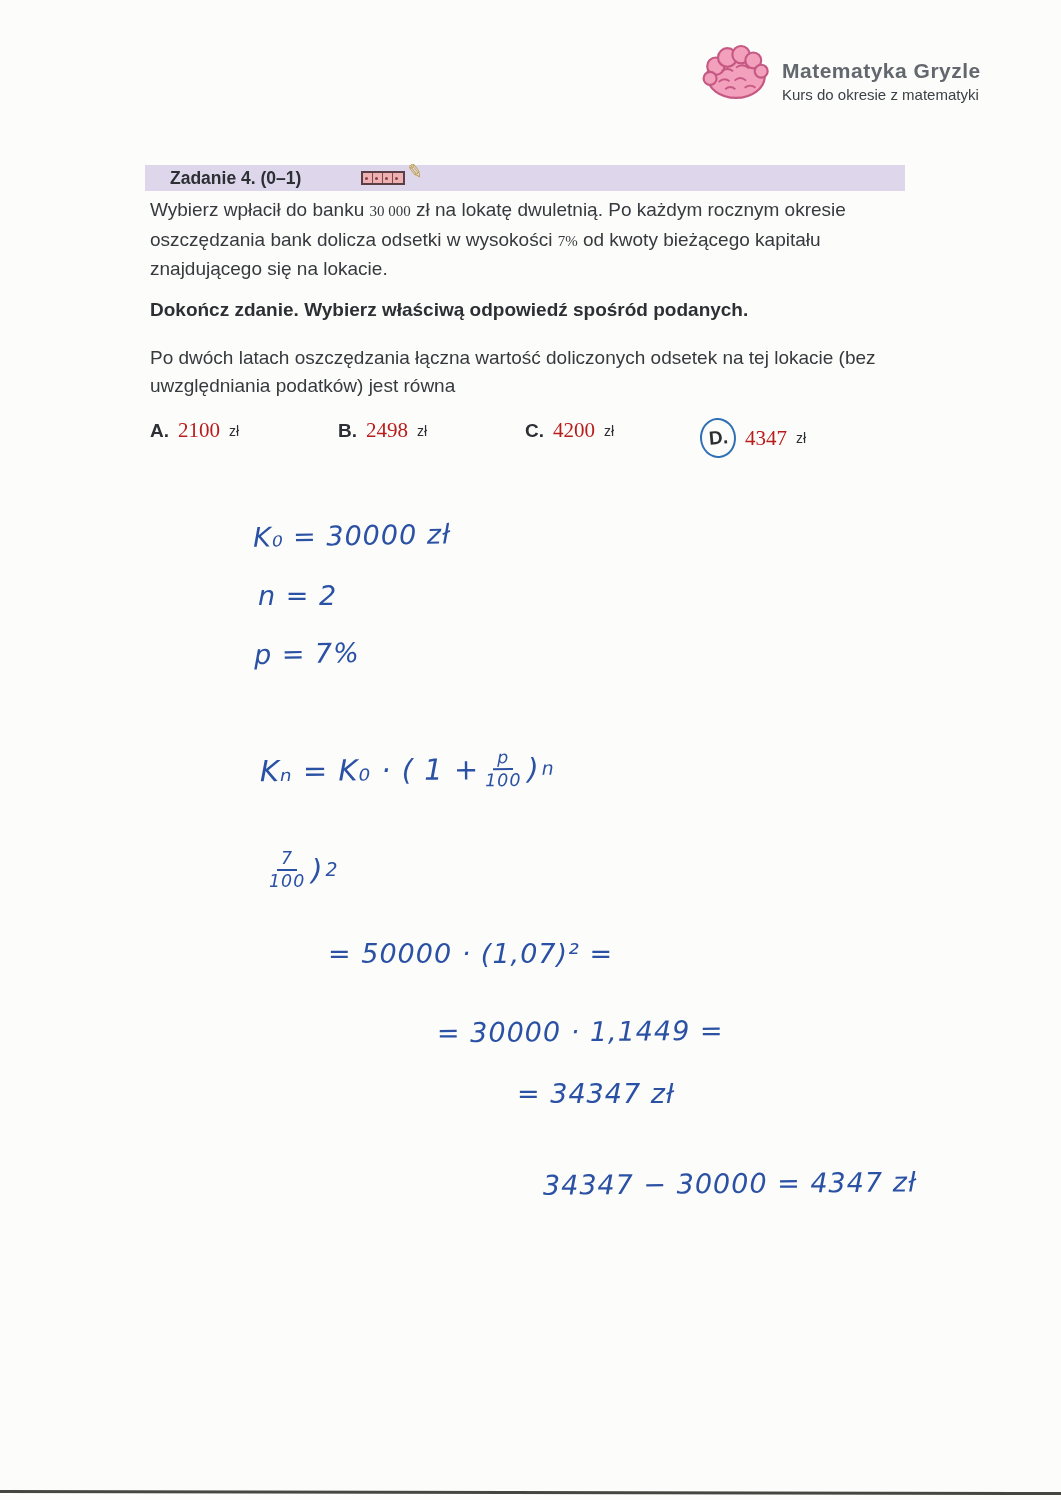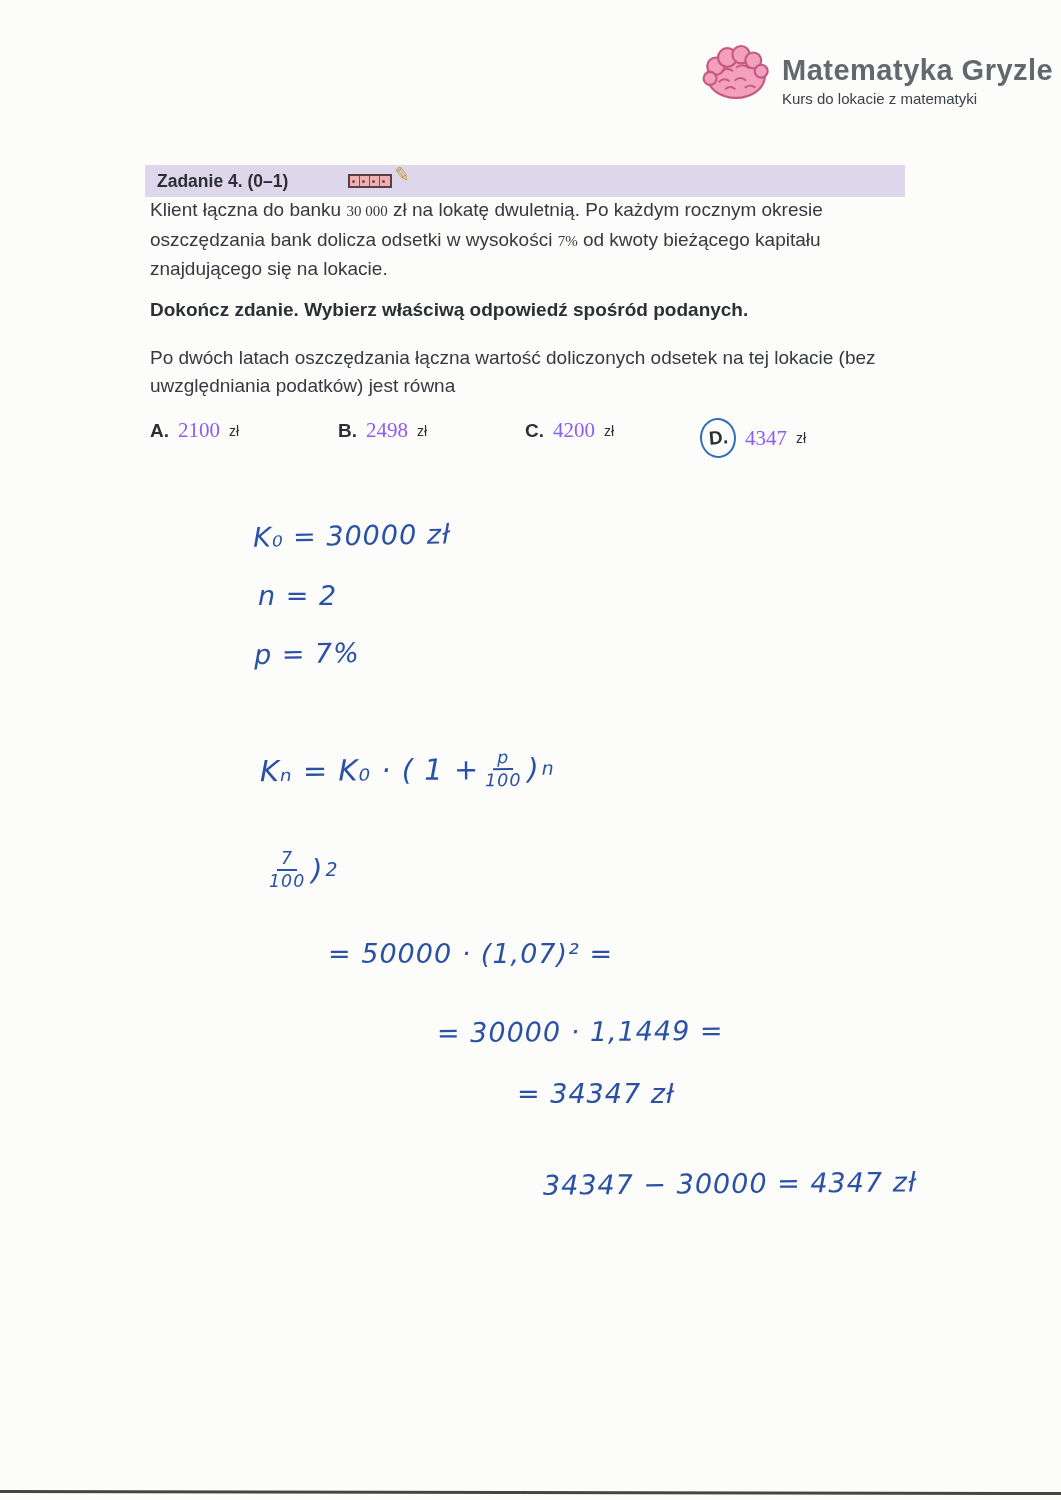--- a/index.html
+++ b/index.html
@@ -9,27 +9,27 @@
     background:#fcfcfa;
     font-family:"Liberation Sans", sans-serif;
     color:#35383c;
     overflow:hidden;
   }
 
   
   .logo { position:absolute; left:700px; top:38px; display:flex; align-items:center; }
   .logo-brain { width:72px; height:70px; }
   .logo-text { margin-left:10px; }
-  .logo-title { font-size:29px; font-weight:bold; color:#63686e; letter-spacing:0.5px;margin-top:15px; }
+  .logo-title { font-size:21px; font-weight:bold; color:#63686e; letter-spacing:0.5px;margin-top:15px; }
   .logo-sub { font-size:15px; color:#3c4147; margin-top:3px; }
 
   
   .task-bar {
-    position:absolute; left:145px; top:165px; width:760px; height:32px;
-    background:#ded7ec; display:flex; align-items:center; padding-left:12px;
+    position:absolute; left:145px; top:165px; width:760px; height:26px;
+    background:#ded7ec; display:flex; align-items:center; padding-left:25px;
   }
   .task-bar-title { font-size:17.5px; font-weight:bold; color:#2c2f34; }
   .squares-icon { display:inline-flex; margin-left:60px; border:2px solid #5a3f46; background:#b24a4e; }
   .squares-icon .cell {
     width:10px; height:10px; background:#efb0b2; border-right:1.5px solid #7a4a4e;
     position:relative;
   }
   .squares-icon .cell:last-child { border-right:none; }
   .squares-icon .cell::after {
     content:""; position:absolute; left:2px; top:4px; width:3px; height:3px;
@@ -45,21 +45,21 @@
           color:#36393d; white-space:pre-line; }
   .p1 { top:196px; }
   .prompt { top:296px; font-weight:bold; color:#2c2f34; }
   .p2 { top:344px; }
   .ser { font-family:Liberation Serif, serif; font-size:15px; }
 
   
   .option { position:absolute; top:418px; font-size:19px; display:flex; align-items:center; }
   .opt-a { left:150px; } .opt-b { left:338px; } .opt-c { left:525px; } .opt-d { left:700px; }
   .opt-letter { font-weight:bold; color:#2c2f34; }
-  .opt-value { font-family:"Liberation Serif", serif; font-size:21px; margin-left:9px; color:#8b5cf6; }
+  .opt-value { font-family:"Liberation Serif", serif; font-size:21px; margin-left:9px; color:#b91c1c; }
   .opt-unit { margin-left:9px; font-size:14px; color:#2c2f34; }
   .circled {
     border:2.5px solid #2f6fb5; border-radius:50%;
     padding:8px 6px 9px 7px; transform:rotate(-5deg);
     display:inline-block; line-height:1;
   }
 
   
   .hw {
     position:absolute; color:#2b51a5;
@@ -109,36 +109,36 @@
       <path d="M30 45 q8 -6 16 0"></path>
       <path d="M50 40 q9 -7 18 1"></path>
       <path d="M26 60 q8 -7 15 -1"></path>
       <path d="M48 58 q8 -7 16 0"></path>
       <path d="M62 68 q8 -6 15 0"></path>
       <path d="M35 70 q7 -6 14 0"></path>
     </g>
   </svg>
   <div class="logo-text">
     <div class="logo-title">Matematyka Gryzle</div>
-    <div class="logo-sub">Kurs do lokacie z matematyki</div>
+    <div class="logo-sub">Kurs do okresie z matematyki</div>
   </div>
 </div>
 
 <div class="task-bar">
   <span class="task-bar-title">Zadanie 4. (0–1)</span>
   <span class="squares-icon">
     <span class="cell"></span>
       <span class="cell"></span>
       <span class="cell"></span>
       <span class="cell"></span>
   </span>
   <span class="pencil-icon">✎</span>
 </div>
 
-<div class="para p1"><span>Klient łączna do banku </span><span class="ser">30 000</span><span> zł  na lokatę dwuletnią. Po każdym rocznym okresie
+<div class="para p1"><span>Wybierz wpłacił do banku </span><span class="ser">30 000</span><span> zł  na lokatę dwuletnią. Po każdym rocznym okresie
 oszczędzania bank dolicza odsetki w wysokości </span><span class="ser">7%</span><span> od kwoty bieżącego kapitału
 znajdującego się na lokacie.</span></div>
 
 <div class="para prompt">Dokończ zdanie. Wybierz właściwą odpowiedź spośród podanych.</div>
 
 <div class="para p2">Po dwóch latach oszczędzania łączna wartość doliczonych odsetek na tej lokacie (bez
 uwzględniania podatków) jest równa</div>
 
 <div class="option opt-a">
   <span class="opt-letter">A.</span>

